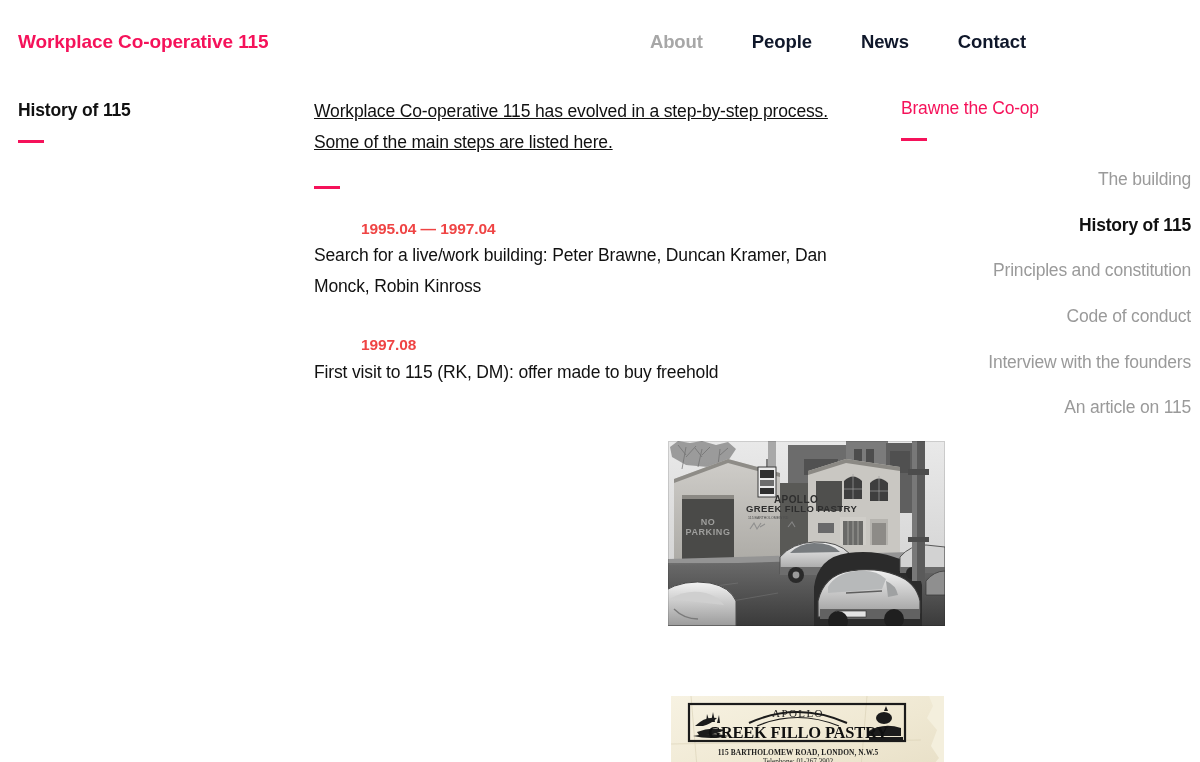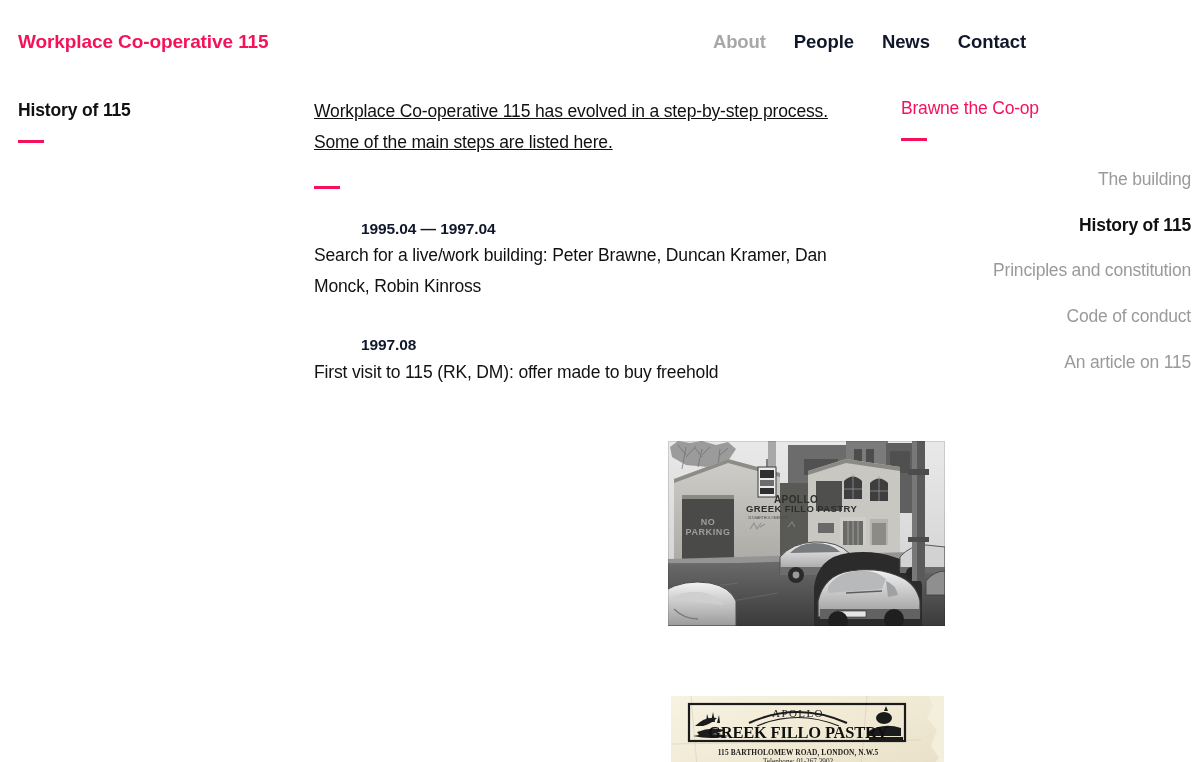--- a/index.html
+++ b/index.html
@@ -39,21 +39,21 @@
     font-size: 19px;
     font-weight: bold;
     letter-spacing: -0.1px;
     color: #f5125a;
     white-space: nowrap;
     cursor: pointer;
   }
   .main-nav {
     display: flex;
     align-items: center;
-    gap: 28px;
+    gap: 49px;
     padding-right: 2px;
     justify-content: space-between;
   }
   .nav-link {
     font-size: 18.5px;
     font-weight: bold;
     color: #0f172a;
     letter-spacing: -0.1px;
     white-space: nowrap;
     cursor: pointer;
@@ -115,21 +115,21 @@
   .timeline {
     margin: 0;
     padding: 0;
     list-style: none;
   }
   .timeline-item { margin-top: 32px; }
   .timeline-item:first-child { margin-top: 29px; }
   .tl-date {
     font-size: 15.5px;
     font-weight: bold;
-    color: #0f172a;
+    color: #ef4444;
     letter-spacing: -0.1px;
     margin: 0 0 0 47px;
     line-height: 1.45;
   }
   .tl-text {
     font-size: 17.5px;
     line-height: 31px;
     color: #111111;
     letter-spacing: -0.15px;
     margin: 0;
@@ -434,19 +434,22 @@
         <li>
           <a class="side-link is-active">History of 115</a>
         </li>
         <li>
           <a class="side-link">Principles and constitution</a>
         </li>
         <li>
           <a class="side-link">Code of conduct</a>
         </li>
         <li>
+          <a class="side-link">Interview with the founders</a>
+        </li>
+        <li>
           <a class="side-link">An article on 115</a>
         </li>
       </ul>
     </aside>
 
   </div>
 </div>
 
 </body></html>

